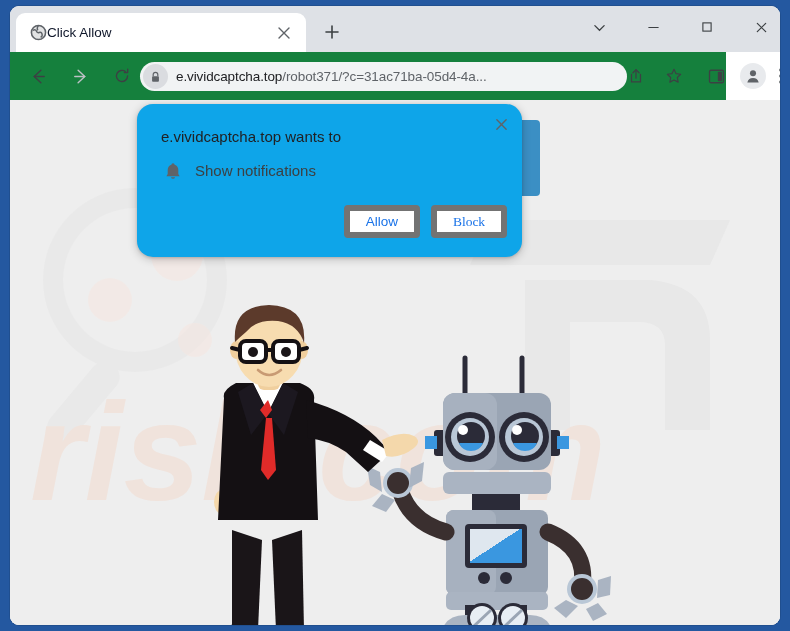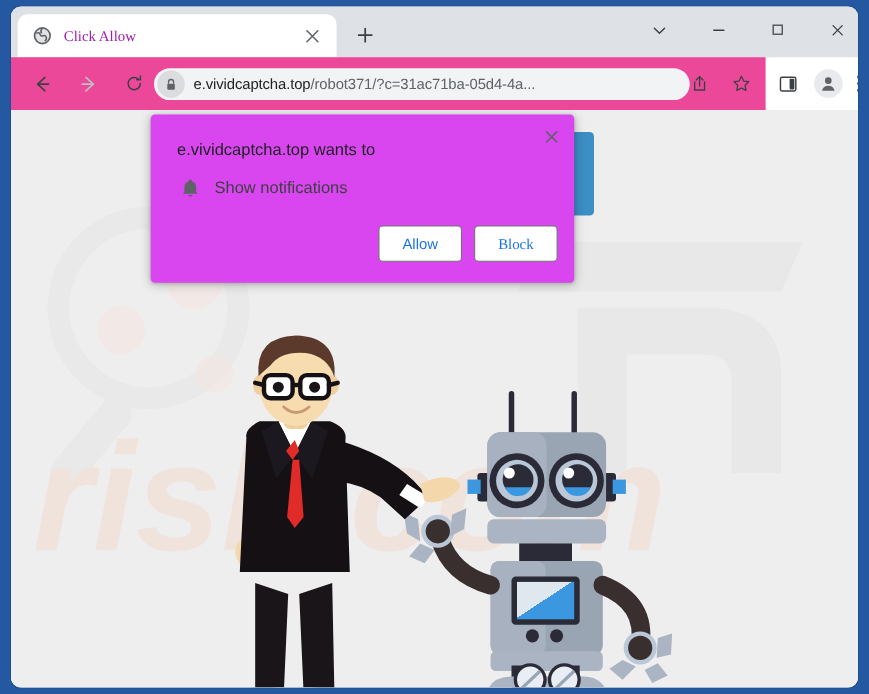--- a/index.html
+++ b/index.html
@@ -36,25 +36,23 @@
     width: 290px; height: 39px;
     background: #ffffff;
     border-radius: 9px 9px 0 0;
     display: flex; align-items: center;
   }
   #tab-favicon {
     margin-left: 14px; width: 17px; height: 17px;
     flex: 0 0 auto;
   }
   #tab-title {
-    margin-left: 11px;
-    font-size: 13.5px; color: #a21caf;
+    font-size: 13.5px; color: #0f172a;
     white-space: nowrap; overflow: hidden;
     flex: 1 1 auto;
-    font-family: Liberation Serif, serif;
   }
   #tab-close {
     width: 24px; height: 24px; margin-right: 10px;
     flex: 0 0 auto;
     display: flex; align-items: center; justify-content: center;
     border-radius: 50%;
   }
   #newtab {
     position: absolute; left: 308px; top: 12px;
     width: 28px; height: 28px;
@@ -70,21 +68,22 @@
   }
   #wc-search { left: 568px; }
   #wc-min    { left: 622px; }
   #wc-max    { left: 676px; }
   #wc-close  { left: 730px; }
 
   
   #toolbar {
     position: absolute; left: 0; top: 46px;
     width: 686px; height: 48px;
-    background: #ec4899;
+    background: #15803d;
+    padding-left: 30px;
   }
   .tbtn {
     position: absolute; top: 8px;
     width: 32px; height: 32px;
     display: flex; align-items: center; justify-content: center;
     border-radius: 50%;
   }
   #nav-back    { left: 12px; }
   #nav-forward { left: 54px; }
   #nav-reload  { left: 96px; }
@@ -146,22 +145,22 @@
     width: 22px; height: 76px;
     background: #3b8fc4;
     border-radius: 4px;
   }
 
   
   #perm-dialog {
     position: absolute;
     left: 127px; top: 4px;
     width: 385px; height: 153px;
-    background: #d946ef;
-    border-radius: 4px;
+    background: #0ea5e9;
+    border-radius: 16px;
     box-shadow: 0 2px 10px rgba(0,0,0,0.22), 0 1px 3px rgba(0,0,0,0.14);
   }
   #perm-close {
     position: absolute; right: 8px; top: 7px;
     width: 26px; height: 26px;
     display: flex; align-items: center; justify-content: center;
     border-radius: 50%;
   }
   #perm-title {
     position: absolute; left: 24px; top: 24px;
@@ -172,21 +171,21 @@
     width: 20px; height: 20px;
   }
   #perm-option-label {
     position: absolute; left: 58px; top: 58px;
     font-size: 15px; color: #3c4043;
   }
   .dlg-btn {
     position: absolute; top: 101px;
     height: 33px;
     background: #ffffff;
-    border: 1px solid #737373;
+    border: 6px solid #737373;
     border-radius: 4px;
     color: #1a73e8;
     font-size: 13.5px;
     font-family: "Liberation Sans", sans-serif;
     display: flex; align-items: center; justify-content: center;
     cursor: pointer;
     padding: 0;
   }
   #btn-allow { left: 207px; width: 76px; }
   #btn-block { left: 294px; width: 76px; font-family: Liberation Serif, serif; }

